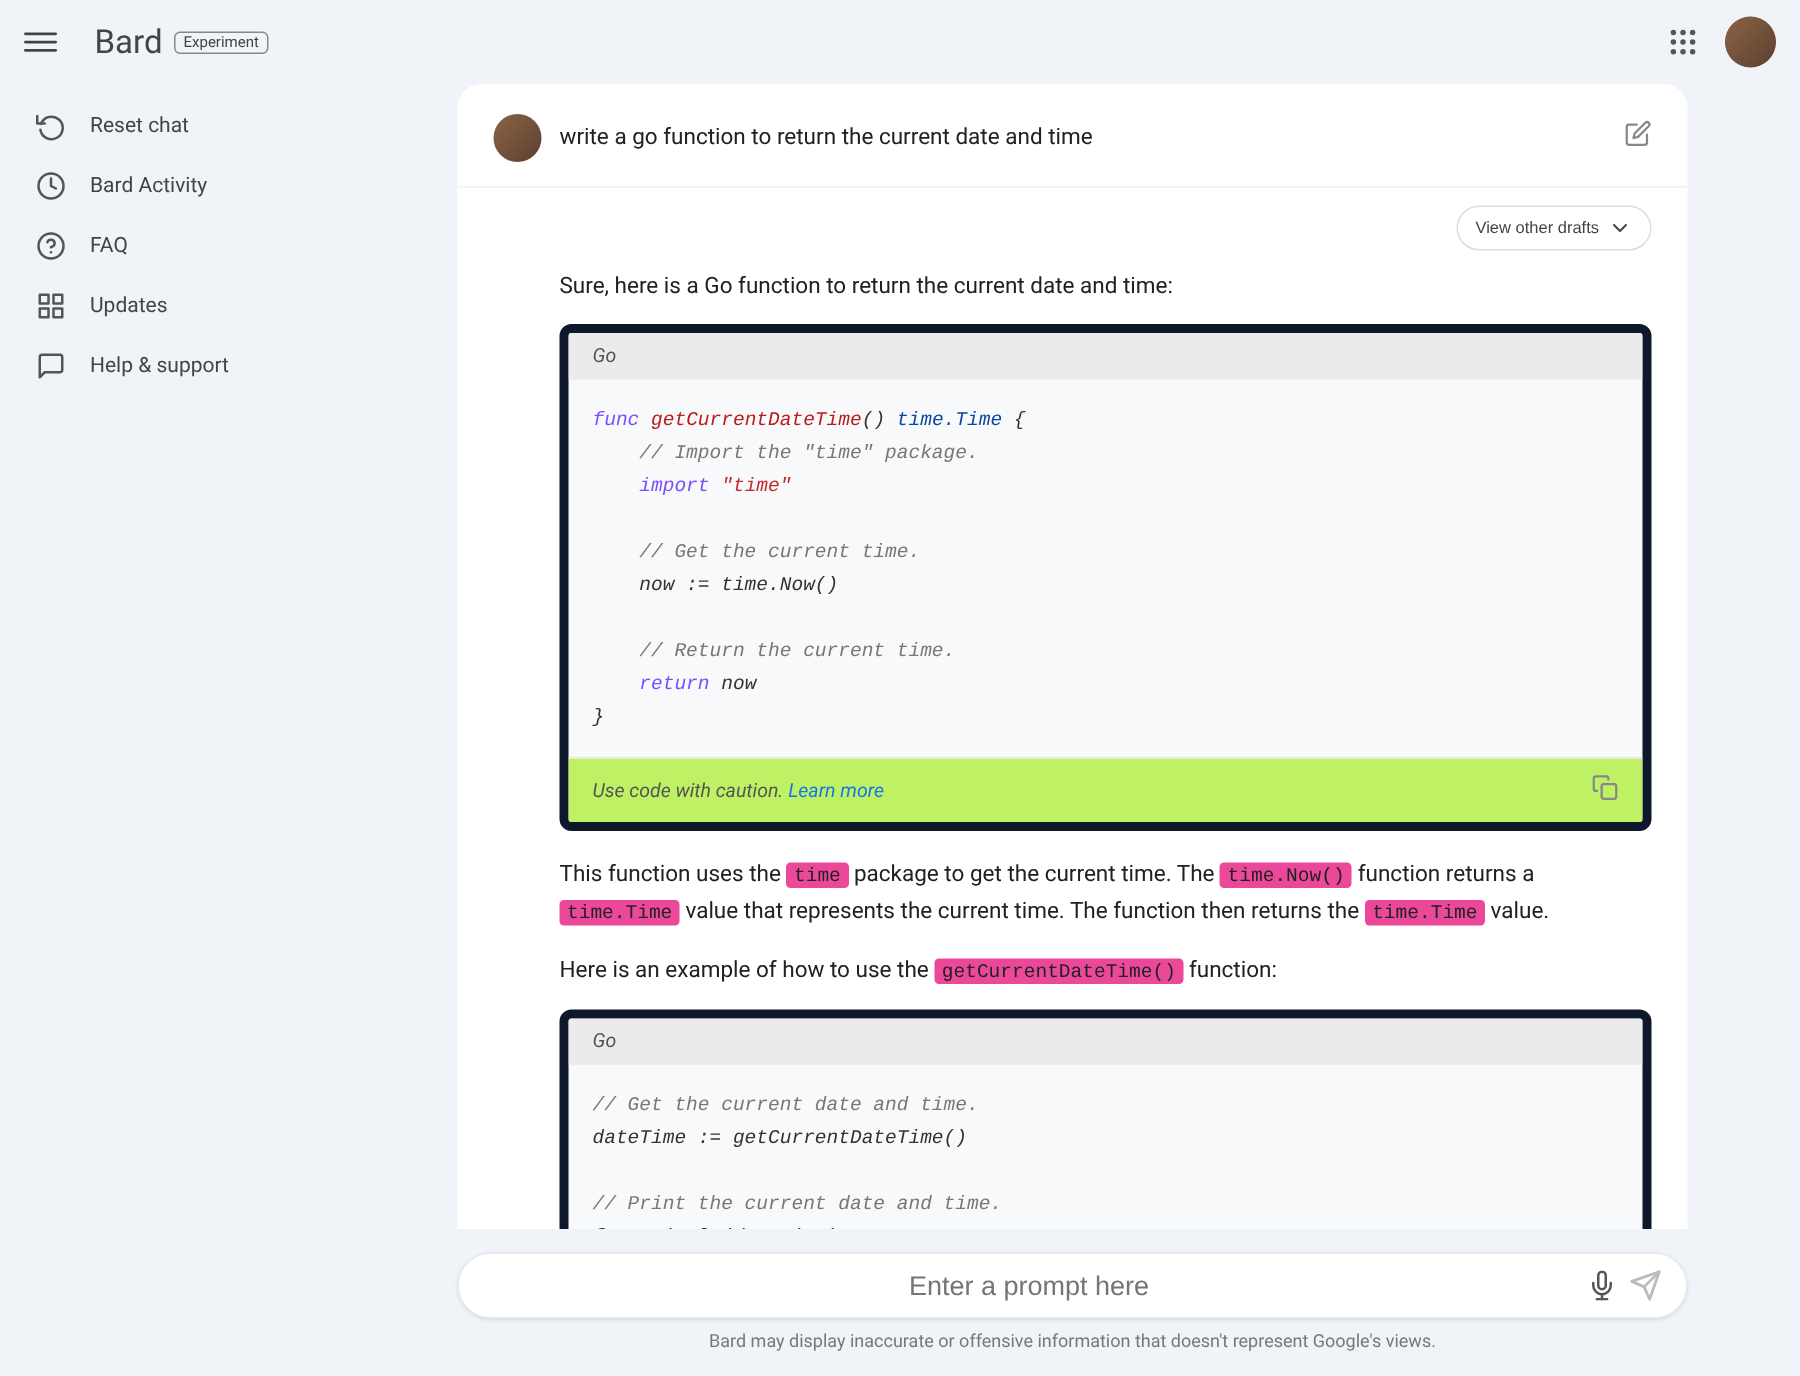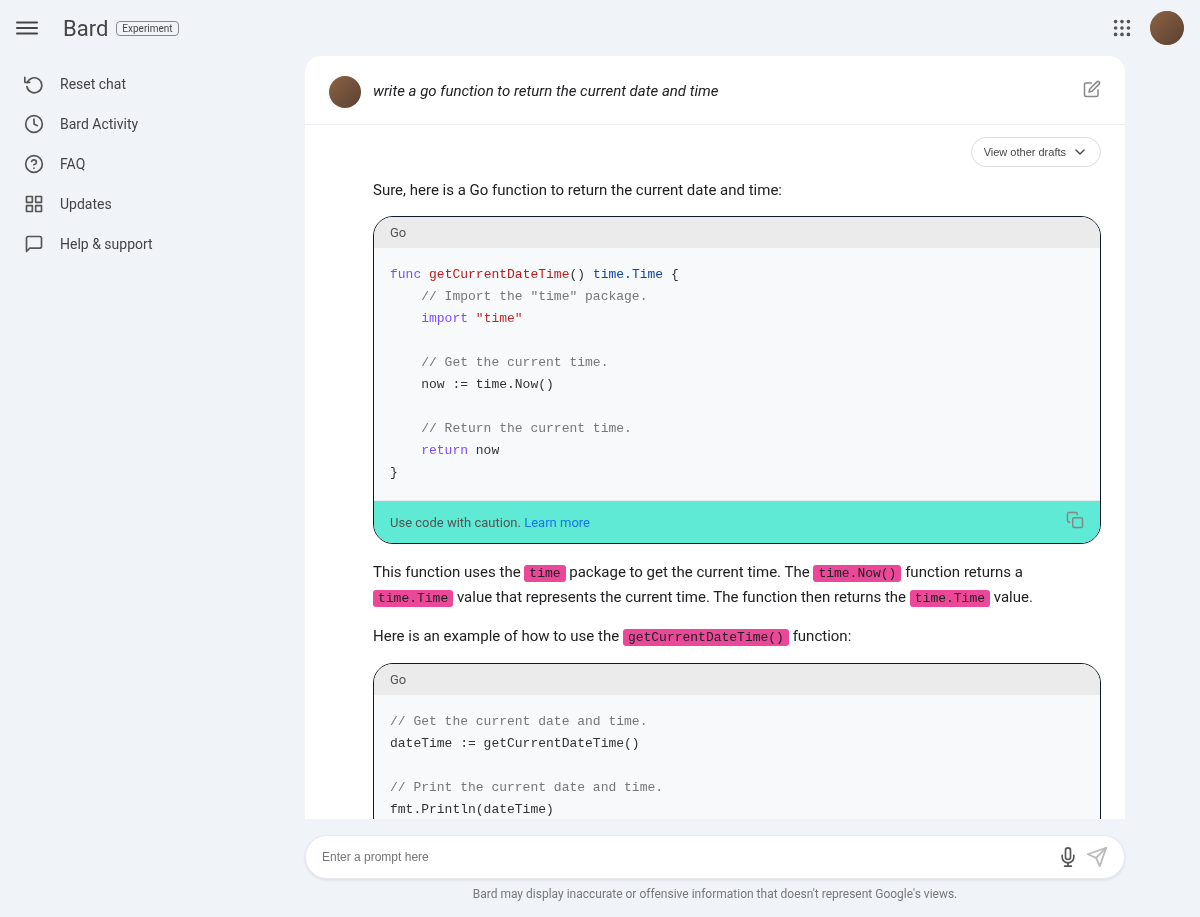--- a/index.html
+++ b/index.html
@@ -163,21 +163,20 @@
       border-radius: 50%;
       background: linear-gradient(135deg, #8b6343 0%, #5c4033 100%);
       flex-shrink: 0;
     }
     .user-message-text {
       flex: 1;
       font-size: 15px;
       color: #202124;
       line-height: 1.5;
       padding-top: 4px;
-      font-style: italic;
     }
     .edit-icon-btn {
       color: #888;
       cursor: pointer;
       font-size: 18px;
       display: flex;
       align-items: center;
       margin-top: 4px;
     }
 
@@ -229,24 +228,25 @@
     }
     .bard-intro-text {
       font-size: 15px;
       margin-bottom: 14px;
       line-height: 1.5;
     }
 
     
     .code-block {
       background: #f8f9fa;
-      border-radius: 20px;
+      border-radius: 8px;
       margin-bottom: 16px;
       overflow: hidden;
-      border: 1px solid #0f172a;
+      border: 6px solid #0f172a;
+      font-style: italic;
     }
     .code-block-header {
       background: #ebebeb;
       padding: 8px 16px;
       font-size: 13px;
       color: #555;
       display: flex;
       align-items: center;
     }
     .code-content {
@@ -256,21 +256,21 @@
       line-height: 1.7;
       color: #333;
     }
     .code-func { color: #7c4dff; }
     .code-func-name { color: #b91c1c; }
     .code-type { color: #0d47a1; }
     .code-comment { color: #777; }
     .code-string { color: #c62828; }
     .code-keyword { color: #7c4dff; }
     .code-warning {
-      background: #5eead4;
+      background: #bef264;
       padding: 10px 16px;
       font-size: 13px;
       color: #555;
       display: flex;
       align-items: center;
       justify-content: space-between;
       border-top: 1px solid #e8eaed;
     }
     .learn-more-link {
       color: #1a73e8;
@@ -305,23 +305,24 @@
       gap: 8px;
       width: 100%;
       max-width: 820px;
       box-shadow: 0 1px 3px rgba(0,0,0,0.1);
       border: 1px solid #e8eaed;
     }
     .input-field {
       flex: 1;
       border: none;
       outline: none;
-      font-size: 12px;
+      font-size: 18px;
       color: #c2410c;
       background: transparent;
+      text-align: center;
     }
     .mic-icon-btn {
       cursor: pointer;
       color: #555;
       font-size: 20px;
       display: flex;
       align-items: center;
     }
     .send-icon-btn {
       cursor: pointer;

